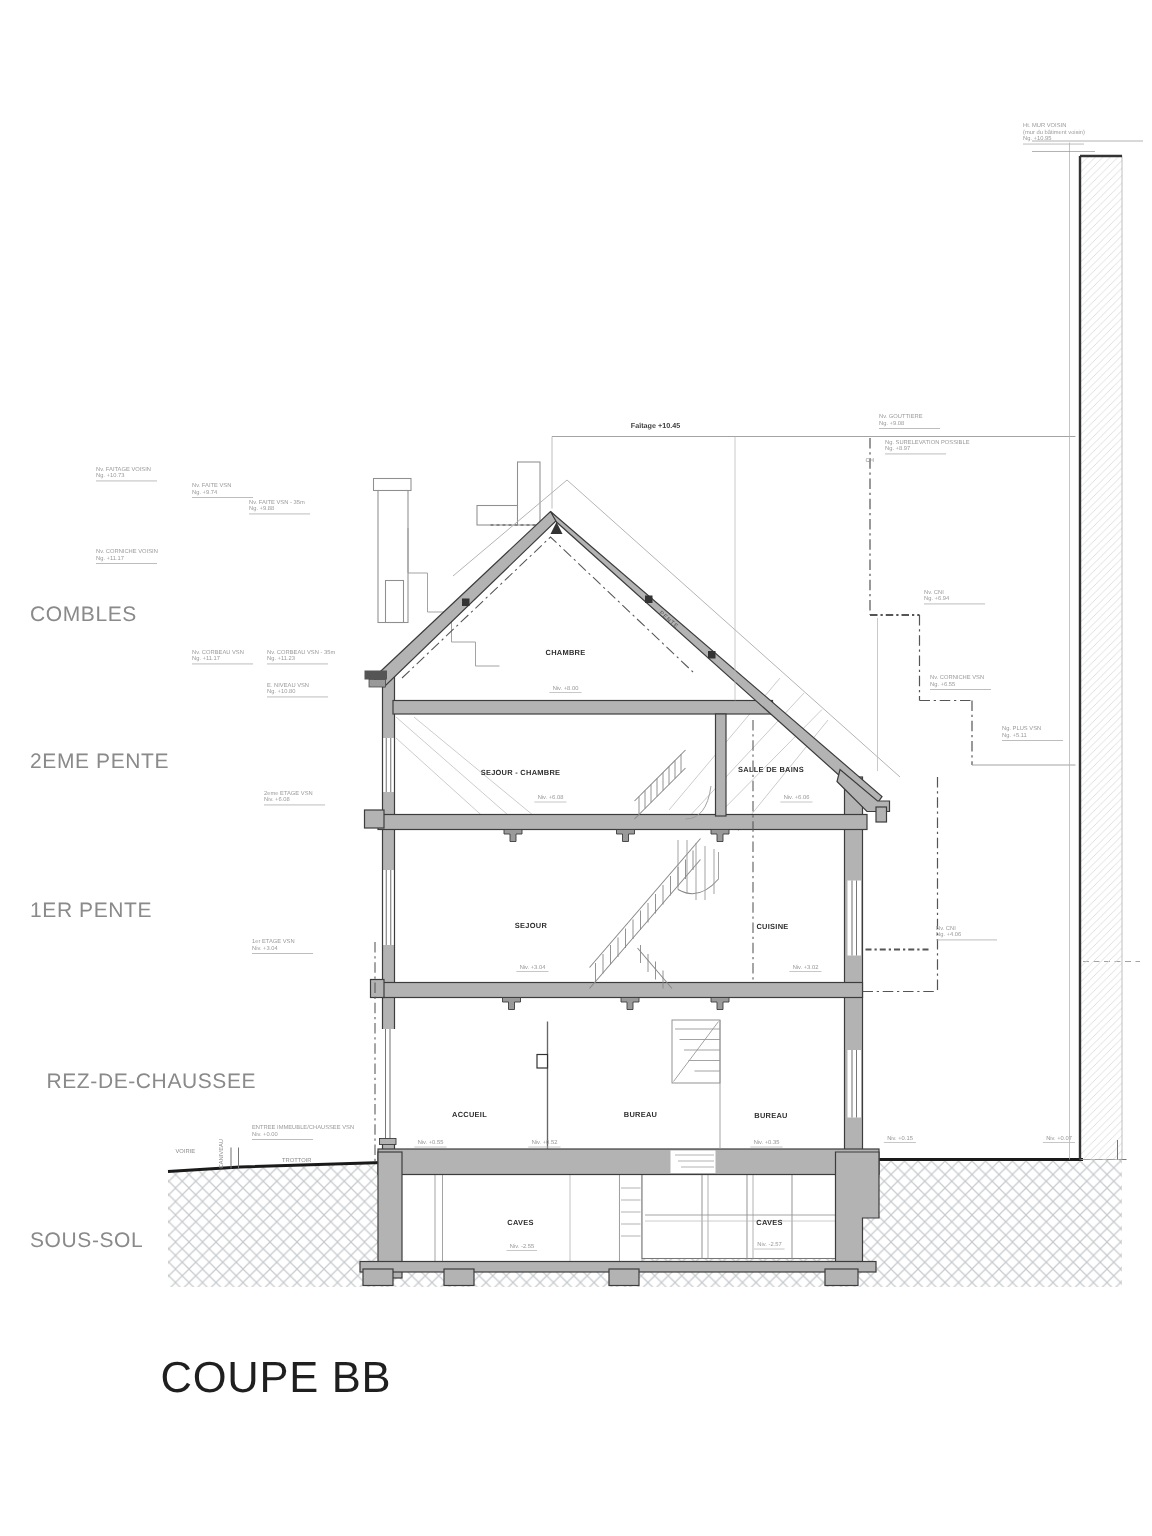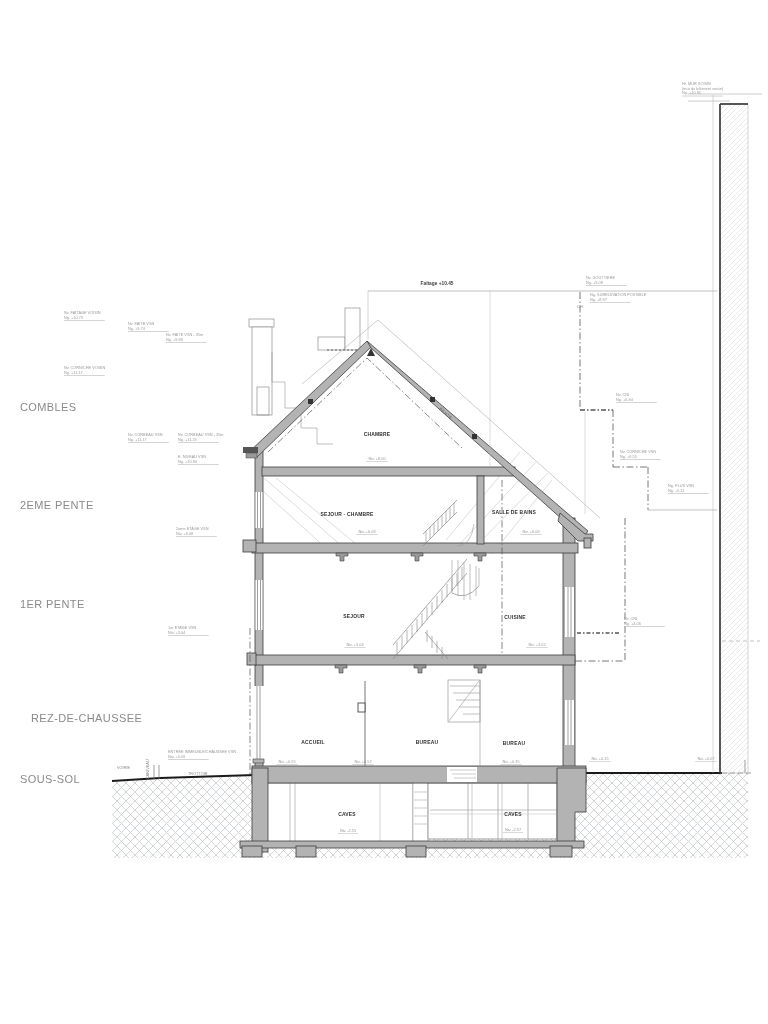--- a/index.html
+++ b/index.html
@@ -1,19 +1,19 @@
 <!DOCTYPE html>
 <html><head>
 <meta charset="utf-8">
 <style>
   html,body{margin:0;padding:0;background:#fff;}
   #canvas{position:relative;width:768px;height:1024px;background:#fff;overflow:hidden;
           font-family:"Liberation Sans",sans-serif;}
   svg{position:absolute;left:0;top:0;}
-  .lbl-floor{position:absolute;font-size:11px;color:#8a8a8a;letter-spacing:.4px;white-space:nowrap;}
+  .lbl-floor{position:absolute;font-size:14px;color:#8a8a8a;letter-spacing:.4px;white-space:nowrap;}
   .t-title{position:absolute;left:107px;top:903px;font-size:29px;color:#1f1f1f;letter-spacing:.5px;}
   .ann{position:absolute;font-size:7px;line-height:8px;color:#9a9a9a;transform:scale(.55);
        transform-origin:0 0;white-space:nowrap;}
   .ann .l{display:block;}
   .ann::after{content:"";display:block;width:74px;border-bottom:.7px solid #b0b0b0;margin-top:1px;}
   .room{position:absolute;font-size:8px;font-weight:bold;color:#2e2e2e;transform:translateX(-50%) scale(.62);
         transform-origin:center top;white-space:nowrap;letter-spacing:.3px;}
   .niv{position:absolute;font-size:7px;color:#979797;transform:translateX(-50%) scale(.55);
        transform-origin:center top;white-space:nowrap;border-bottom:.7px solid #bbb;padding:0 4px 1px;}
   .tiny{position:absolute;font-size:7px;color:#8a8a8a;transform:scale(.55);transform-origin:0 0;white-space:nowrap;}
@@ -198,21 +198,21 @@
 
   <line x1="365" y1="681" x2="365" y2="766" stroke="#666" stroke-width="0.9"></line>
   <rect x="358" y="703" width="7" height="9" fill="#fff" stroke="#333" stroke-width="0.8"></rect>
   <line x1="480" y1="680" x2="480" y2="766" stroke="#999" stroke-width="0.6"></line>
 </svg>
 
 <span class="lbl-floor" style="left:20px;top:401px">COMBLES</span>
 <span class="lbl-floor" style="left:20px;top:499px">2EME PENTE</span>
 <span class="lbl-floor" style="left:20px;top:598px">1ER PENTE</span>
 <span class="lbl-floor" style="left:31px;top:712px">REZ-DE-CHAUSSEE</span>
-<span class="lbl-floor" style="left:20px;top:773px">SOUS-SOL</span>
+<span class="lbl-floor" style="left:20px;top:818px">SOUS-SOL</span>
 
 <span class="ridge" style="left:437px;top:281px">Faîtage +10.45</span>
 <span class="pente" style="left:447px;top:412px">PENTE</span>
 <span class="tiny" style="left:577px;top:305px">CH</span>
 
 <span class="room" style="left:377px;top:432px">CHAMBRE</span>
 <span class="niv" style="left:377px;top:457px">Niv. +8.00</span>
 <span class="room" style="left:347px;top:512px">SEJOUR - CHAMBRE</span>
 <span class="niv" style="left:367px;top:530px">Niv. +6.08</span>
 <span class="room" style="left:514px;top:510px">SALLE DE BAINS</span>
@@ -302,14 +302,15 @@
 <div class="ann" style="left:624px;top:617px">
       <span class="l">Nv. CNI</span>
       <span class="l">Ng. +4.06</span>
     </div>
 <div class="ann" style="left:682px;top:82px">
       <span class="l">Ht. MUR VOISIN</span>
       <span class="l">(mur du bâtiment voisin)</span>
       <span class="l">Ng. +10.95</span>
     </div>
 
+<div class="t-title">COUPE BB</div>
 
 </div>
 
 </body></html>

